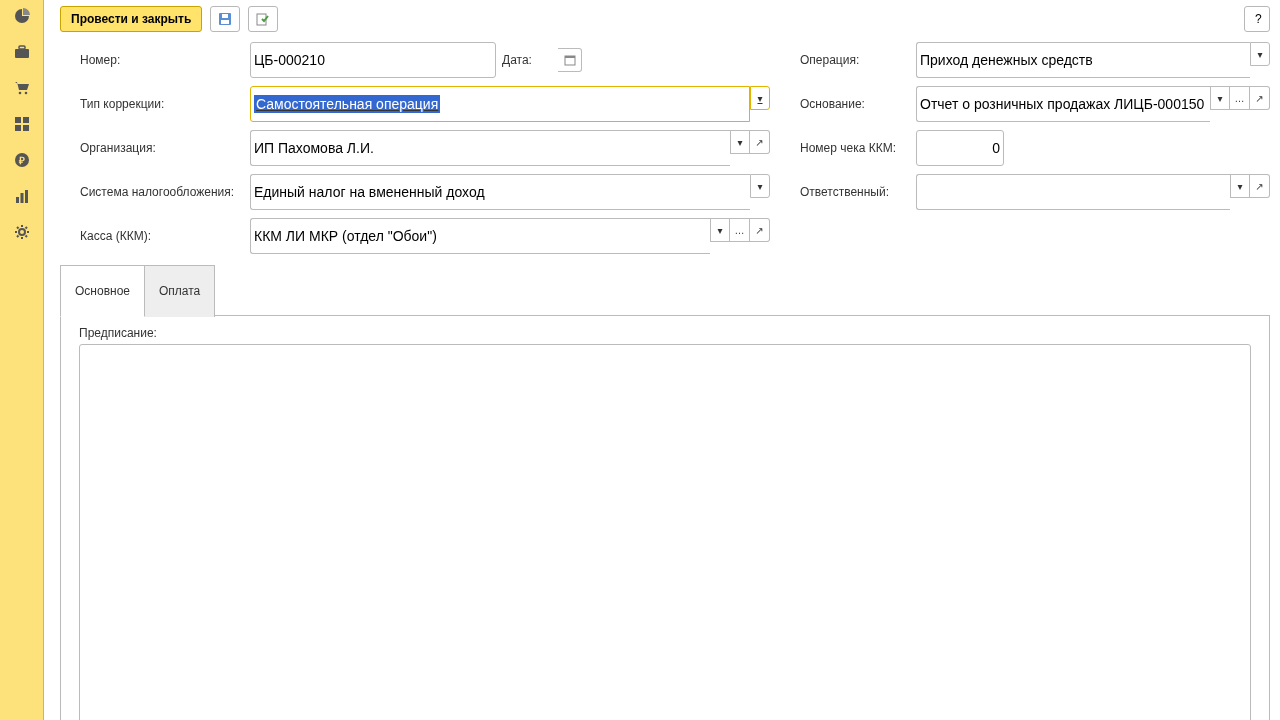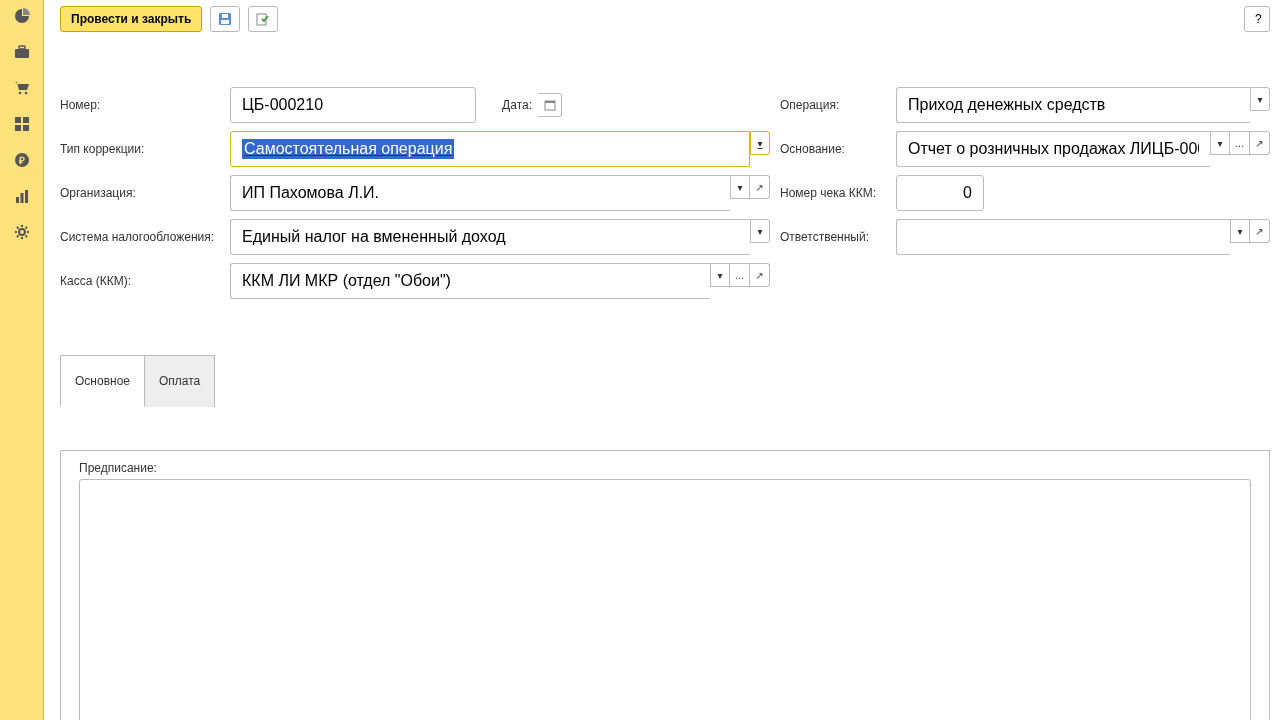--- a/index.html
+++ b/index.html
@@ -1,32 +1,32 @@
 <!DOCTYPE html>
 <html><head>
 <meta charset="utf-8">
 <style>
   * { box-sizing: border-box; font-family: Arial, sans-serif; }
   body { margin: 0; background: #fff; font-size: 12px; color: #333; }
   .app { display: flex; height: 720px; width: 1280px; }
   .sidebar { width: 44px; background: #fde17a; border-right: 1px solid #d4b84a; display: flex; flex-direction: column; align-items: center; padding-top: 4px; gap: 12px; }
   .sidebar-item { width: 24px; height: 24px; display:flex; align-items:center; justify-content:center; color:#555; cursor:pointer; }
-  .main { flex: 1; background: #fff; padding: 6px 10px 6px 16px; display: flex; flex-direction: column; overflow:hidden;gap:45px; }
+  .main { flex: 1; background: #fff; padding: 6px 10px 6px 16px; display: flex; flex-direction: column; overflow:hidden; }
   .toolbar { display:flex; align-items:center; gap:8px; margin-bottom:10px; }
   .btn { height:26px; border:1px solid #b8b8b8; border-radius:3px; background:#fff; font-size:12px; display:inline-flex; align-items:center; padding:0 10px; cursor:pointer; }
   .btn-primary { background:#ffe36b; border:1px solid #c9a400; font-weight:bold; }
   .btn-icon { width:30px; padding:0; justify-content:center; }
   .btn-help { width:26px; height:26px; margin-left:auto; }
   .form-grid { display:grid; grid-template-columns: 710px 1fr; column-gap:10px; }
-  .col { display:flex; flex-direction:column; gap:8px; }
+  .col { display:flex; flex-direction:column; gap:8px;margin-left:20px; }
   .row { display:flex; align-items:center; gap:6px; }
   .label { color:#333; }
   .label-l { width:164px; flex-shrink:0; }
   .label-num { width:50px; }
-  .input { height:36px; border:1px solid #bbb; border-radius:3px; padding:0 11px; font-size:16px; background:#fff; }
+  .input { height:36px; border:1px solid #bbb; border-radius:3px; padding:0 3px; font-size:14px; background:#fff; }
   .sel-wrap { display:flex; flex:1; }
   .sel-input { flex:1; border-top-right-radius:0; border-bottom-right-radius:0; border-right:none; }
   .mini { width:20px; height:24px; border:1px solid #bbb; background:#fff; display:flex; align-items:center; justify-content:center; font-size:10px; cursor:pointer; border-radius:0; }
   .mini:last-child { border-top-right-radius:3px; border-bottom-right-radius:3px; }
   .mini + .mini { border-left:none; }
   .highlighted { border:1px solid #e2b400 !important;text-decoration:underline; }
   .sel-highlight { background:#3468d1; color:#fff; padding:1px 2px; }
   .tabs { display:flex; margin-top:10px; }
   .tab { padding:18px 14px; border:1px solid #bbb; background:#eee; cursor:pointer; font-size:12px; position:relative; top:1px; border-bottom:none; }
   .tab.active { background:#fff; border-bottom:1px solid #fff; }
@@ -108,21 +108,21 @@
         </button>
       <button class="btn btn-help">?</button>
     </div>
 
     <div class="form-grid">
 
       <div class="col">
         <div class="row">
           <span class="label label-l">Номер:</span>
           <input class="input" style="width: 246px;" value="ЦБ-000210">
-          <span class="label label-num" style="text-align:right">Дата:</span>
+          <span class="label label-num" style="">Дата:</span>
           <div class="sel-wrap" style="flex:0 0 180px">
             <div class="cal-btn">
                 <svg width="12" height="12" viewBox="0 0 12 12">
                   <rect x="1" y="2" width="10" height="9" fill="#fff" stroke="#888"></rect>
                   <rect x="1" y="2" width="10" height="2" fill="#888"></rect>
                 </svg>
               </div>
           </div>
         </div>
 

